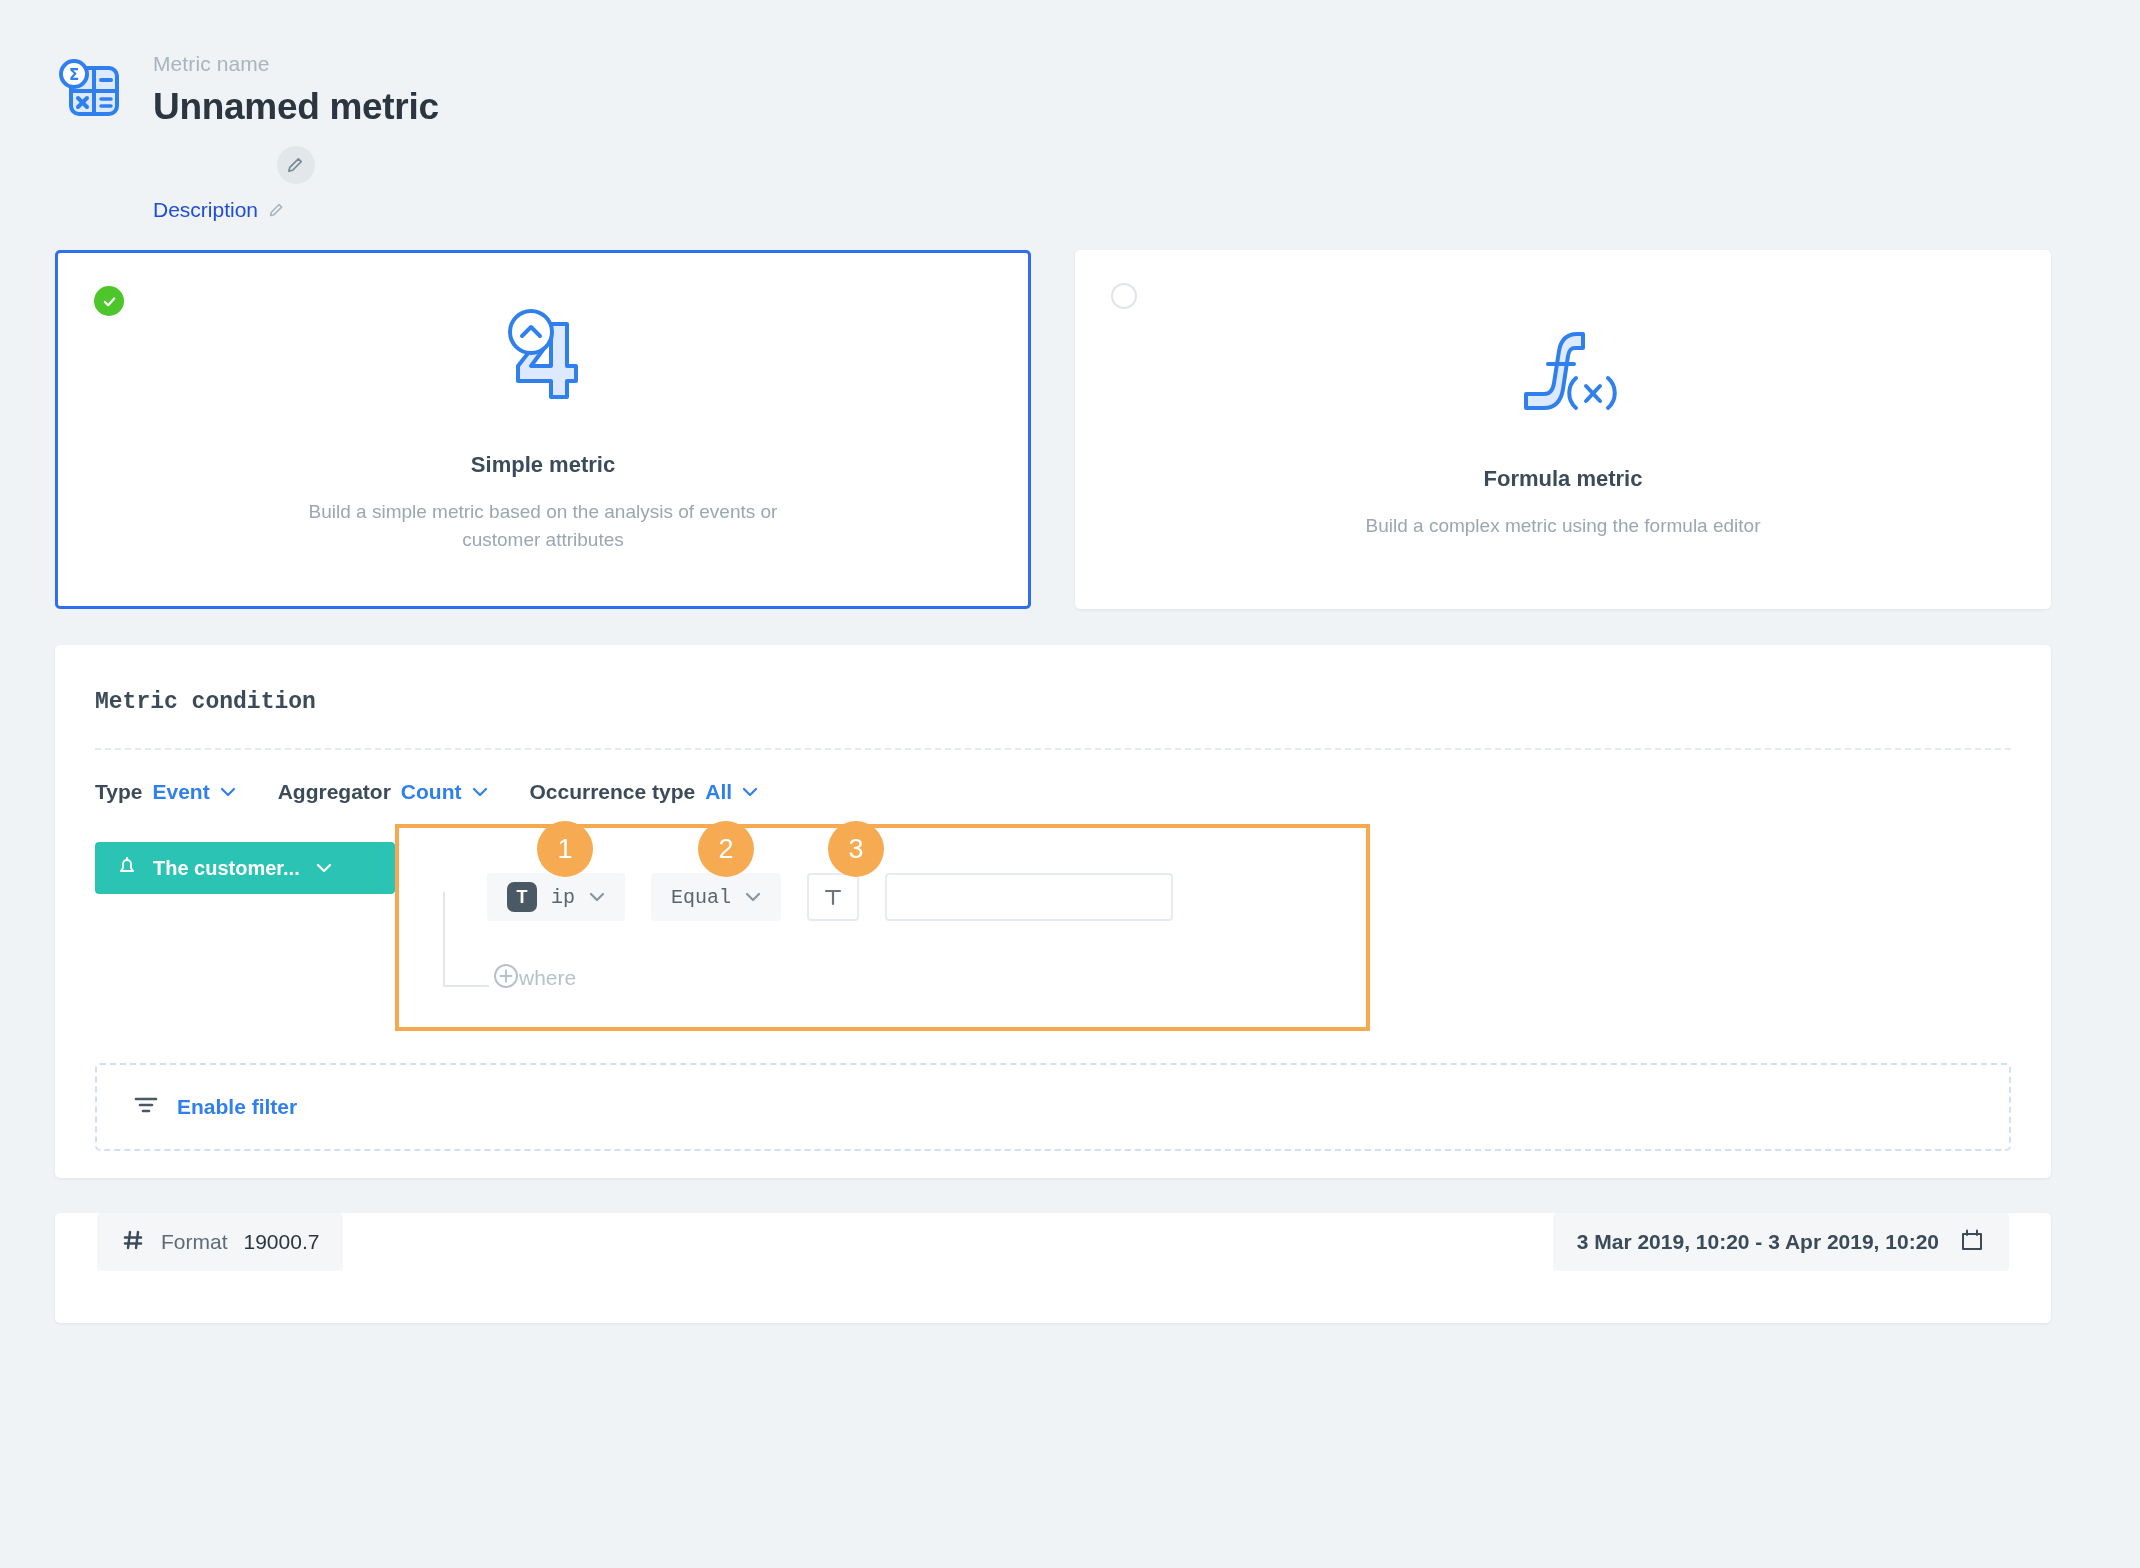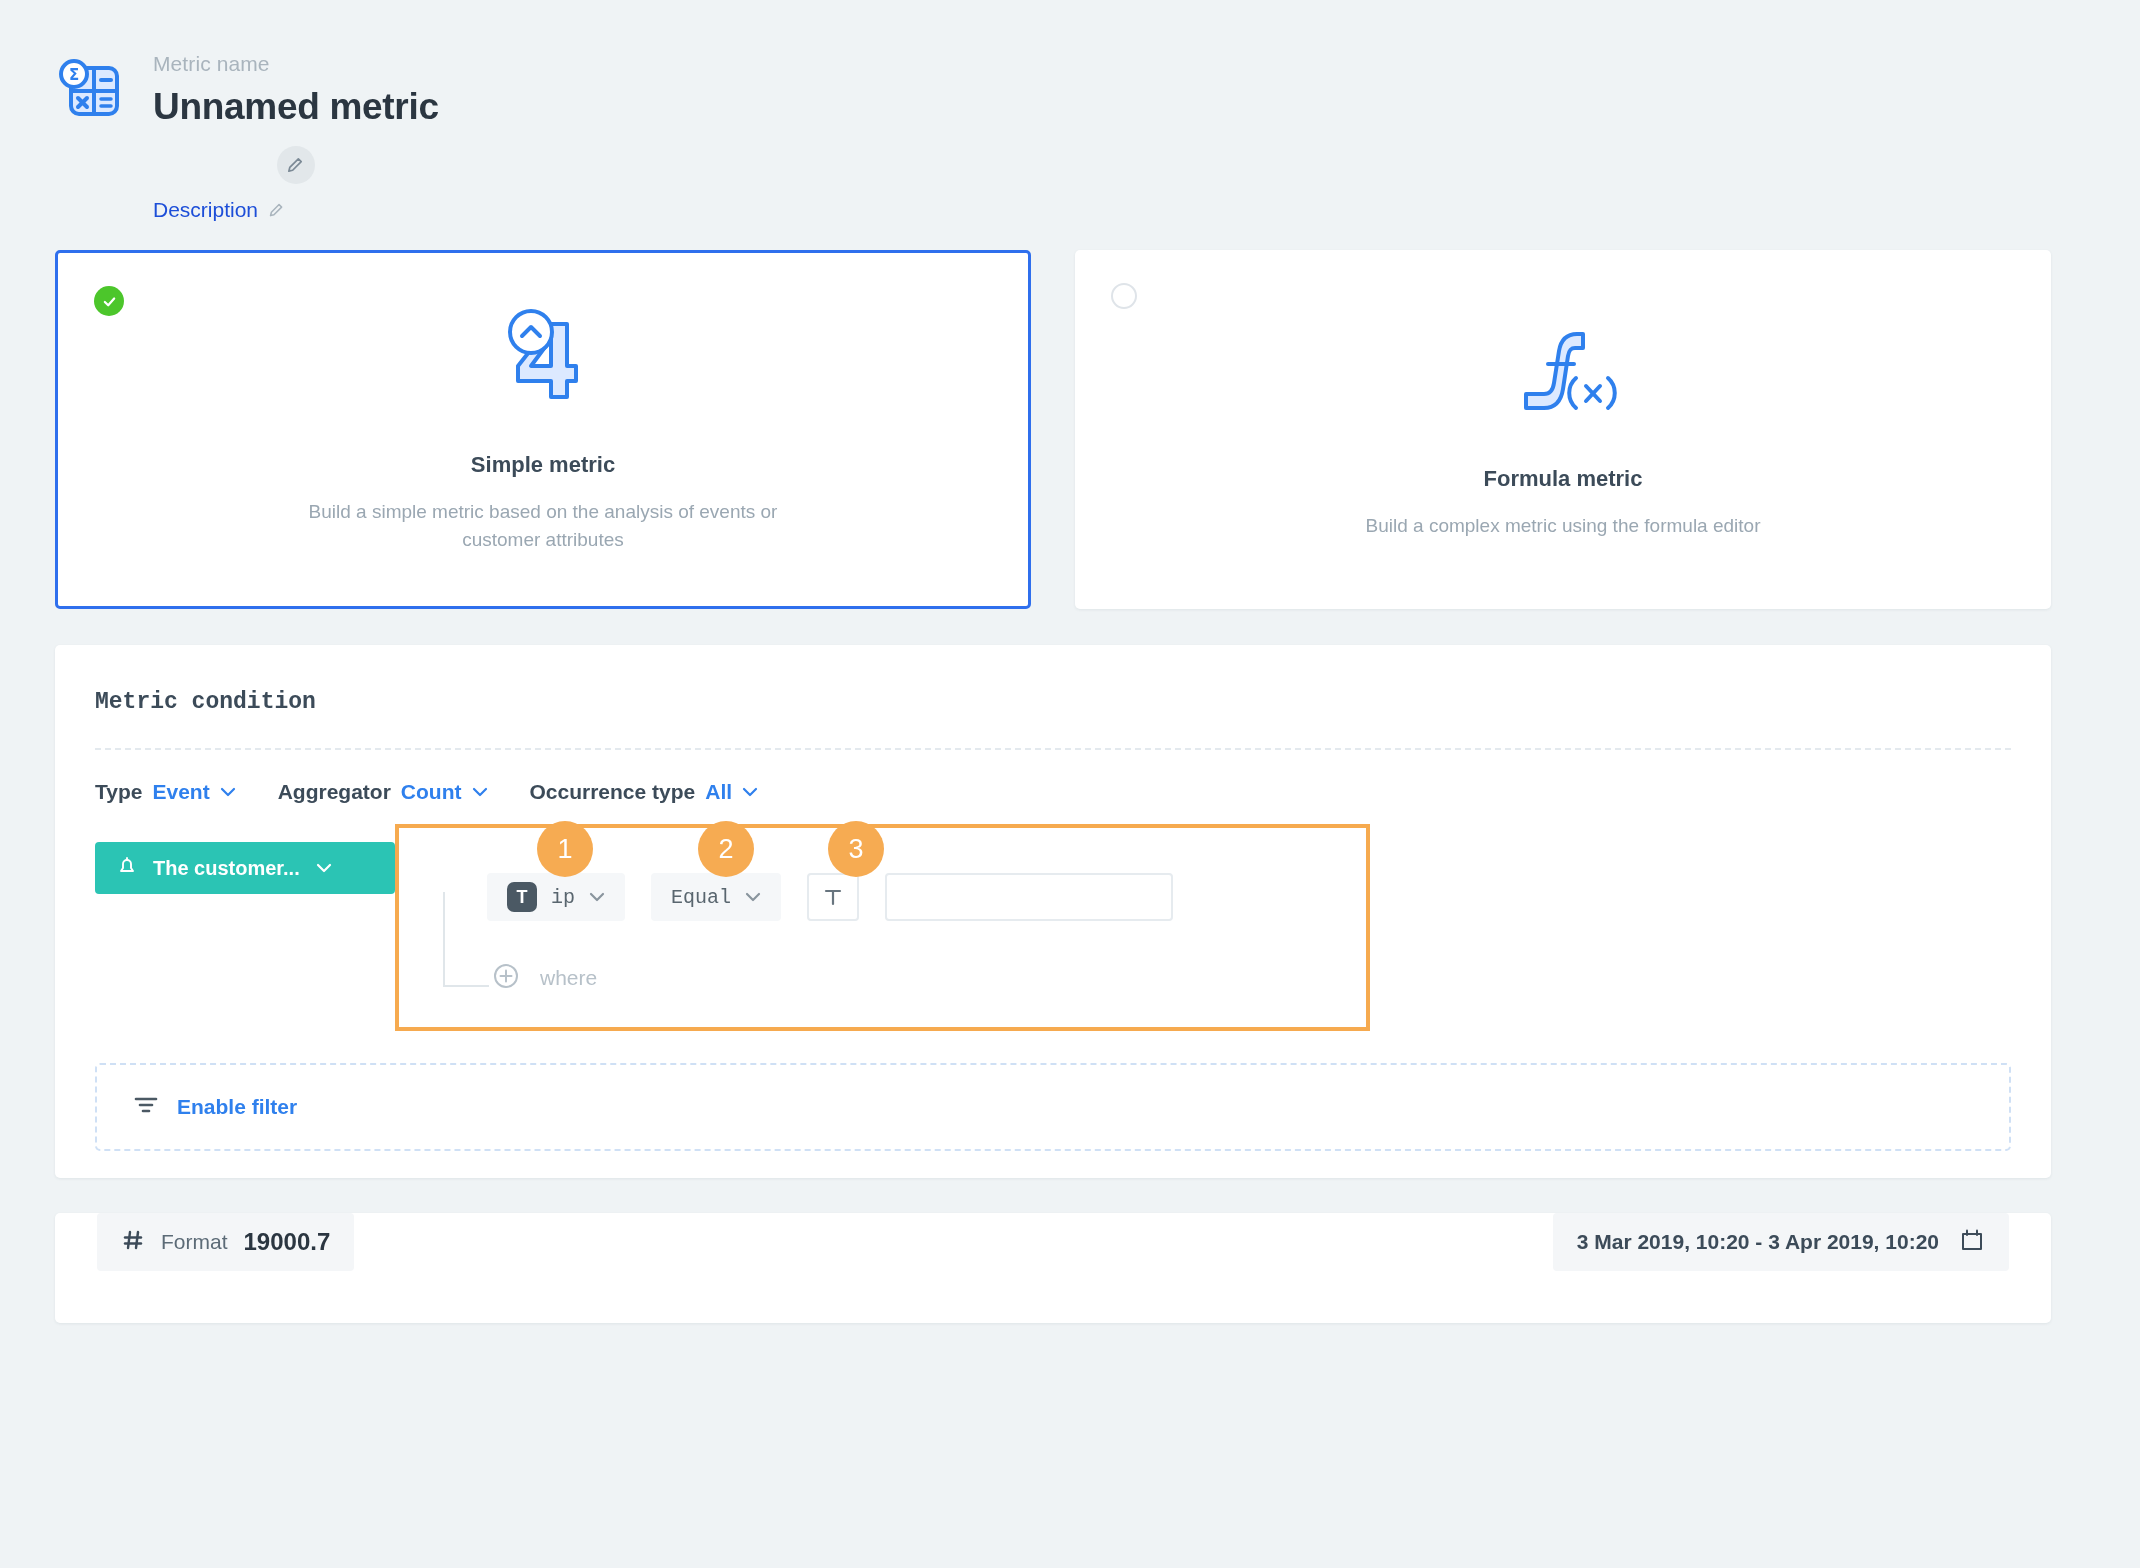--- a/index.html
+++ b/index.html
@@ -108,21 +108,21 @@
     width: 288px; height: 48px; border: 2px solid #e6ebef; border-radius: 4px;
     background: #fff; font-size: 20px; color: #3c4b59; padding: 0 14px;
     font-family: "Liberation Sans", sans-serif; outline: none;
   }
 
   
   .tree {
     position: absolute; left: 443px; top: 892px; width: 46px; height: 95px;
     border-left: 2px solid #e0e6ea; border-bottom: 2px solid #e0e6ea;
   }
-  .where-row { position: absolute; left: 493px; top: 963px; display: flex; align-items: center; gap: 21px; cursor: pointer; }
+  .where-row { position: absolute; left: 493px; top: 963px; display: flex; align-items: center; gap: 0; cursor: pointer; }
   .where-text { font-size: 21px; color: #b7c1c9; }
 
   
   .filter-box {
     position: absolute; left: 40px; top: 418px; right: 40px; height: 88px;
     border: 2px dashed #cfe0f5; border-radius: 5px;
     display: flex; align-items: center; gap: 18px; padding-left: 36px; cursor: pointer;
   }
   .filter-text { font-size: 21px; font-weight: 700; color: #2f80ed; }
 
@@ -130,21 +130,21 @@
   .footer {
     position: absolute; left: 55px; top: 1213px; width: 1996px; height: 110px;
     background: #fff; border-radius: 5px; box-shadow: 0 1px 3px rgba(40,60,80,.08);
     display: flex; align-items: flex-start; justify-content: space-between; padding: 0 42px;
   }
   .format-chip {
     height: 58px; background: #f4f6f8; border-radius: 4px; display: flex;
     align-items: center; gap: 16px; padding: 0 24px; cursor: pointer;
   }
   .format-label { font-size: 21px; color: #5c6b77; }
-  .format-value { font-size: 24px; font-weight: 700; color: #2b3641; }
+  .format-value { font-size: 21px; font-weight: 400; color: #2b3641; }
   .date-chip {
     height: 58px; background: #f4f6f8; border-radius: 4px; display: flex;
     align-items: center; gap: 20px; padding: 0 24px; cursor: pointer;
   }
   .date-text { font-size: 21px; font-weight: 700; color: #3c4b59; }
 </style>
 </head>
 <body>
 
 <div class="page">

